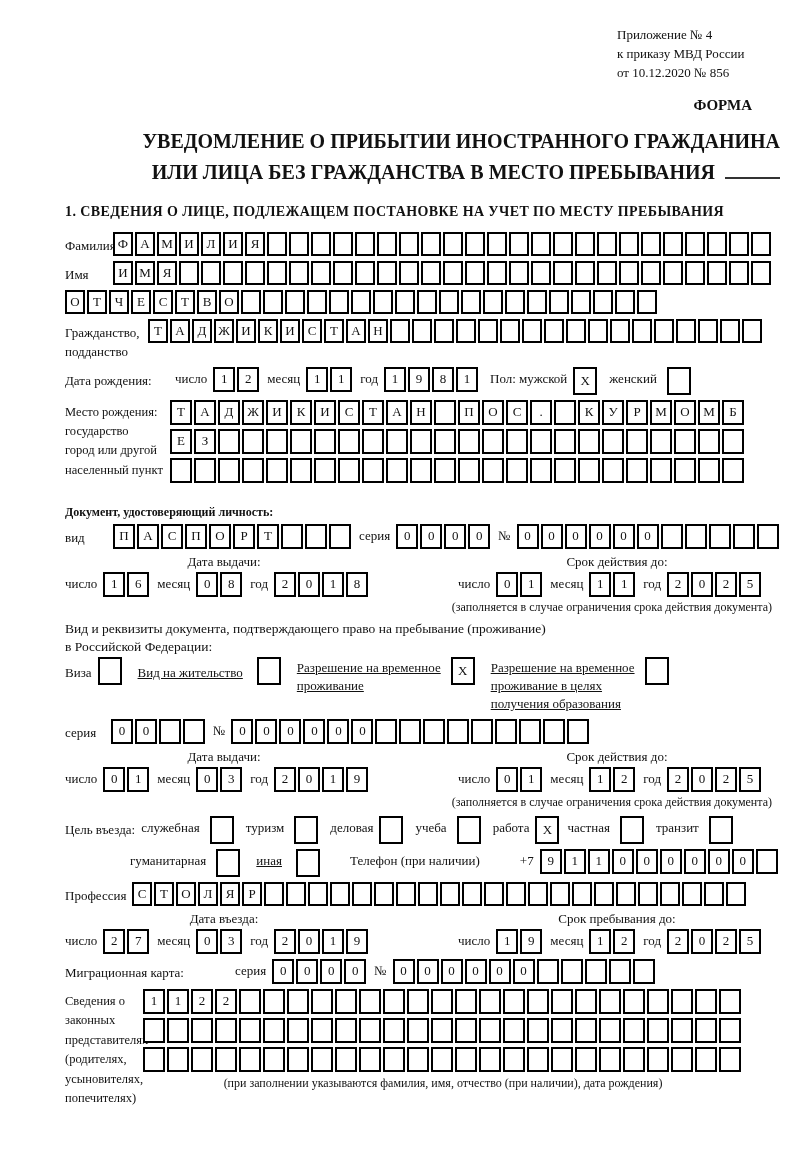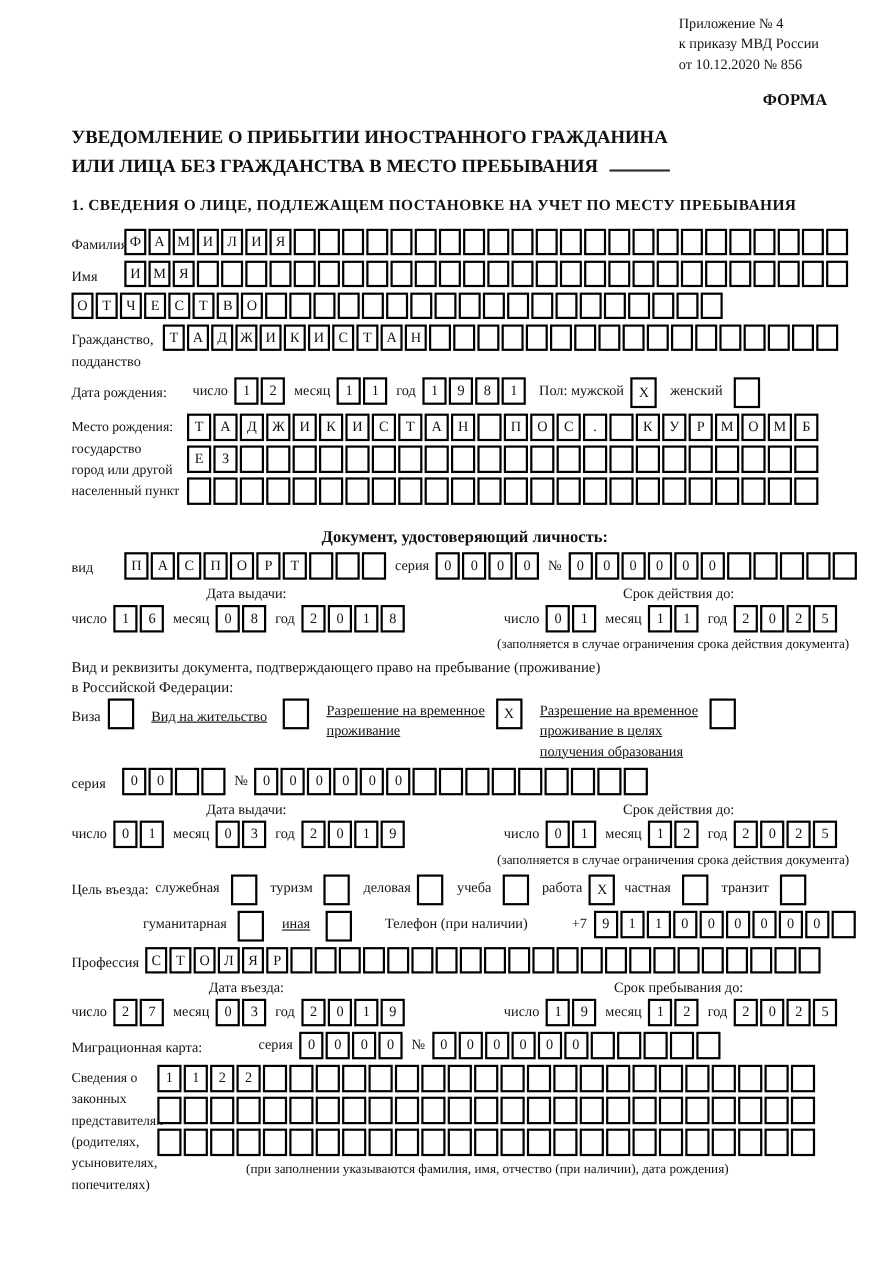--- a/index.html
+++ b/index.html
@@ -1,34 +1,34 @@
 <!DOCTYPE html>
 <html><head>
 <meta charset="utf-8">
 <style>
   html,body{margin:0;padding:0;background:#ffffff;}
   body{width:800px;height:1163px;overflow:hidden;font-family:"Liberation Serif",serif;color:#111;}
-  .page{box-sizing:border-box;width:800px;height:919px;padding:12px 20px 0 65px;}
+  .page{box-sizing:border-box;width:800px;height:919px;padding:26px 20px 0 65px;}
   .prelines{white-space:pre-line;}
   .annot{margin-left:552px;font-size:13px;line-height:1.45;}
   .annot2{margin-top:5px;}
   .forma{margin-top:14px;text-align:right;padding-right:28px;font-weight:bold;font-size:15px;}
-  .title{margin-top:12px;text-align:left;font-weight:bold;font-size:17px;line-height:1.55;}
+  .title{margin-top:12px;text-align:right;font-weight:bold;font-size:20px;line-height:1.55;}
   .uline{display:inline-block;width:55px;border-bottom:2px solid #333;height:12px;margin-left:10px;}
   .sec1{margin-top:16px;font-weight:bold;font-size:14px;letter-spacing:.4px;}
   .rows{margin-top:12px;}
   .frow{display:flex;align-items:flex-start;margin-bottom:5px;}
   .flabel{font-size:13px;flex:none;padding-top:4px;line-height:1.5;}
   .cells{flex:none;white-space:nowrap;}
   .cell{box-sizing:border-box;display:inline-block;width:20px;height:24px;border:2px solid #000;
         margin-right:2px;font-size:13px;text-align:center;line-height:20px;vertical-align:top;background:#fff;}
   .w .cell{width:22px;height:25px;}
   .cb .cell{width:24px;height:28px;line-height:24px;}
   .cb{display:inline-block;}
-  .dochead{text-align:center;font-weight:bold;font-size:15px;margin:18px 0 4px 0;}
+  .dochead{font-weight:bold;font-size:12px;margin:18px 0 4px 0;}
   .inline-label{font-size:13px;padding-top:4px;flex:none;}
   .gap6{margin-left:6px;} .gap10{margin-left:10px;} .gap14{margin-left:14px;text-decoration:underline;}
   .dates-heads{display:flex;font-size:13px;margin-bottom:2px;}
   .dh1{width:318px;text-align:center;} .dh2{width:318px;margin-left:75px;text-align:center;}
   .dgroup{display:flex;align-items:flex-start;}
   .note{font-size:12px;text-align:right;padding-right:8px;margin:-2px 0 6px 0;}
   .reshead{font-size:13.5px;margin:2px 0;}
   .opt{display:flex;align-items:flex-start;margin-top:0;margin-bottom:6px;}
   .optlabel{font-size:13px;padding-top:7px;line-height:1.4;}
   .optlabel.multi{padding-top:2px;}

